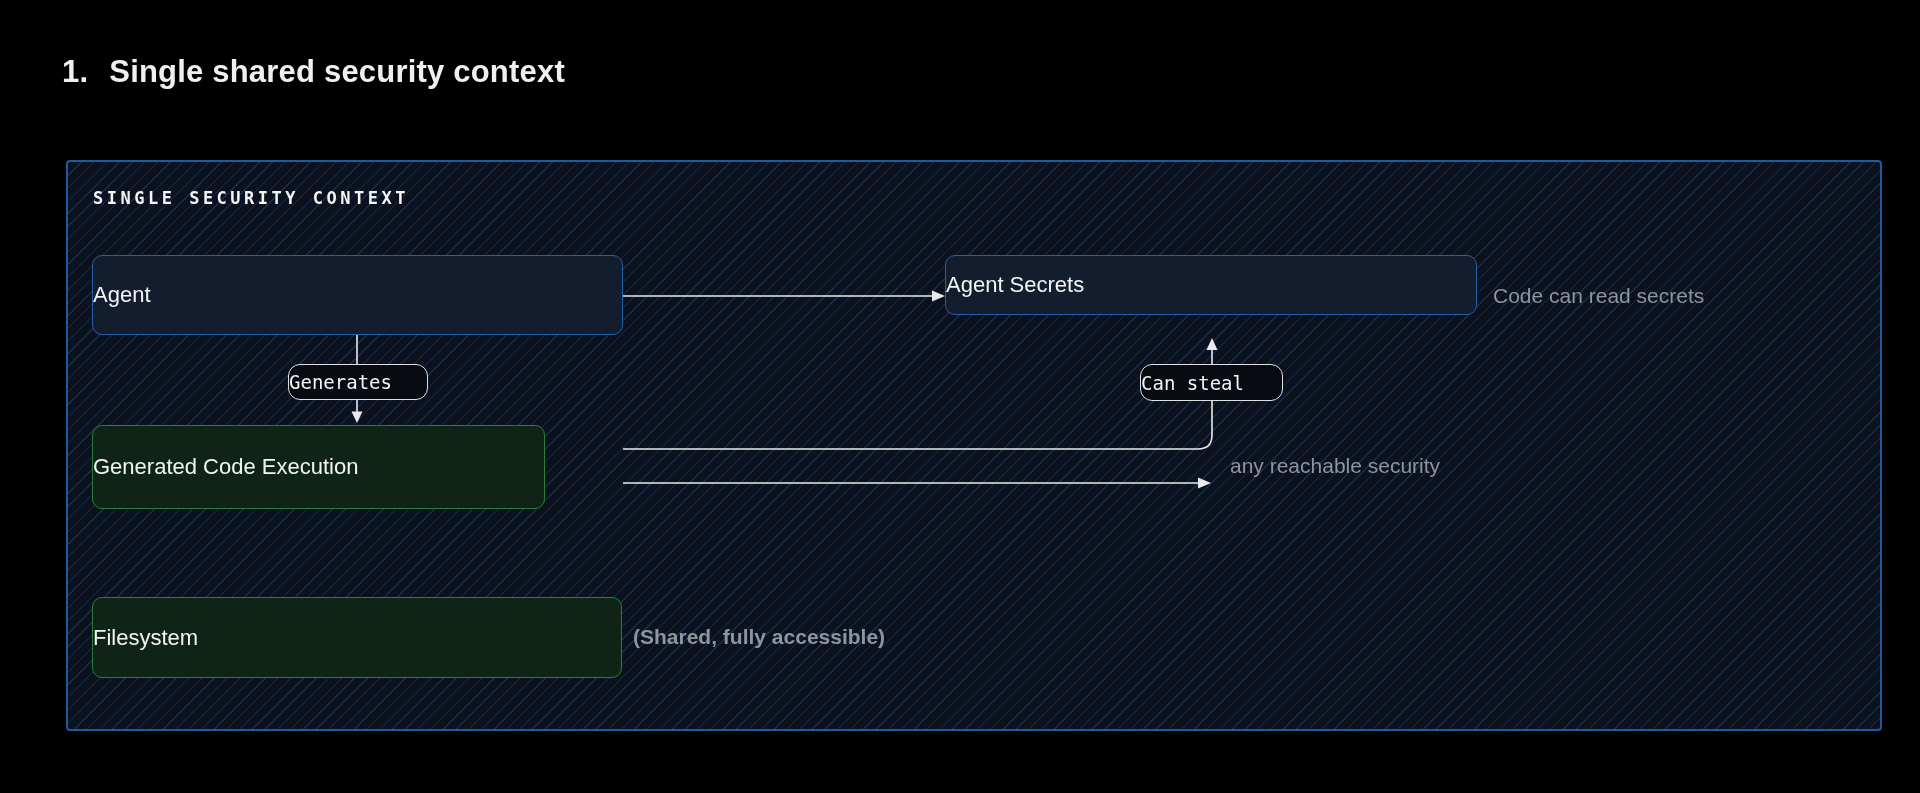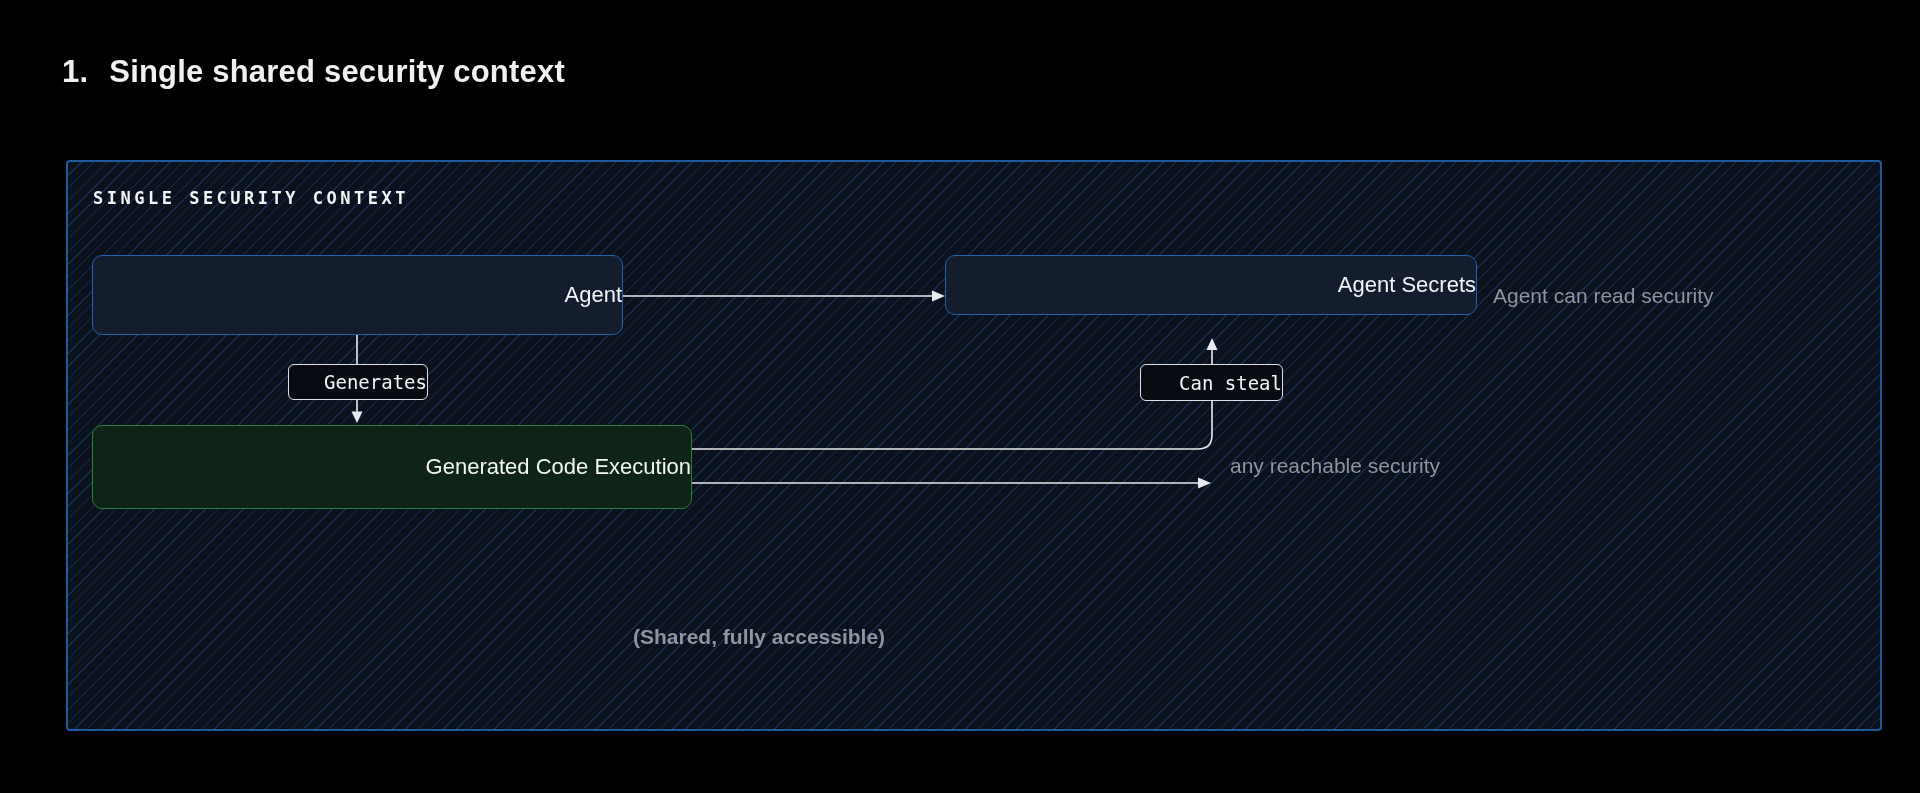--- a/index.html
+++ b/index.html
@@ -47,44 +47,44 @@
   .connectors path {
     fill: none;
     stroke: var(--connector, #e8eaed);
     stroke-width: 1.6px;
   }
   .connectors polygon { fill: var(--connector, #e8eaed); }
 
   
   .node {
     position: absolute; z-index: 2;
-    display: flex; align-items: center; justify-content: flex-end;
+    display: flex; align-items: center; justify-content: flex-start;
     border-radius: 10px;
     font-size: 22px; color: var(--node_text, #f2f4f6);
   }
   .node-blue {
     background: var(--blue_node_fill, #131d2e);
     border: 1.6px solid var(--blue_node_border, #2560a8);
   }
   .node-green {
     background: var(--green_node_fill, #0f2416);
     border: 1.6px solid var(--green_node_border, #2a7d3b);
   }
   .node-agent    { left: 24px;  top: 93px;  width: 531px; height: 80px; }
   .node-secrets  { left: 877px; top: 93px;  width: 532px; height: 60px; }
-  .node-gce      { left: 24px;  top: 263px; width: 600px; height: 84px; }
+  .node-gce      { left: 24px;  top: 263px; width: 453px; height: 84px; }
   .node-fs       { left: 24px;  top: 435px; width: 530px; height: 81px; }
 
   
   .pill {
     position: absolute; z-index: 3;
-    display: flex; align-items: center; justify-content: flex-end;
+    display: flex; align-items: center; justify-content: flex-start;
     background: var(--pill_fill, #080c12);
     border: 1.6px solid var(--pill_border, #dde1e6);
-    border-radius: 6px;
+    border-radius: 12px;
     font-family: "DejaVu Sans Mono", monospace;
     font-size: 19px; color: var(--node_text, #f2f4f6);
   }
   .pill-generates { left: 220px;  top: 202px; width: 140px; height: 36px; }
   .pill-cansteal  { left: 1072px; top: 202px; width: 143px; height: 37px; }
 
   
   .note {
     position: absolute; z-index: 2;
     color: var(--muted_text, #8f959f);
@@ -128,30 +128,33 @@
     </div>
 
     <div class="node node-blue node-secrets">
       <span>Agent Secrets</span>
     </div>
 
     <div class="node node-green node-gce">
       <span>Generated Code Execution</span>
     </div>
 
+    <div class="node node-green node-fs">
+      <span>Filesystem</span>
+    </div>
 
     <div class="pill pill-generates">
       <span>Generates</span>
     </div>
 
     <div class="pill pill-cansteal">
       <span>Can steal</span>
     </div>
 
-    <div class="note note-read">Agent can read security</div>
+    <div class="note note-read">Code can read secrets</div>
 
     <div class="note note-reach">
       <div>any reachable security</div>
     </div>
 
     <div class="note note-shared">(Shared, fully accessible)</div>
 
   </div>
 </div>
 

